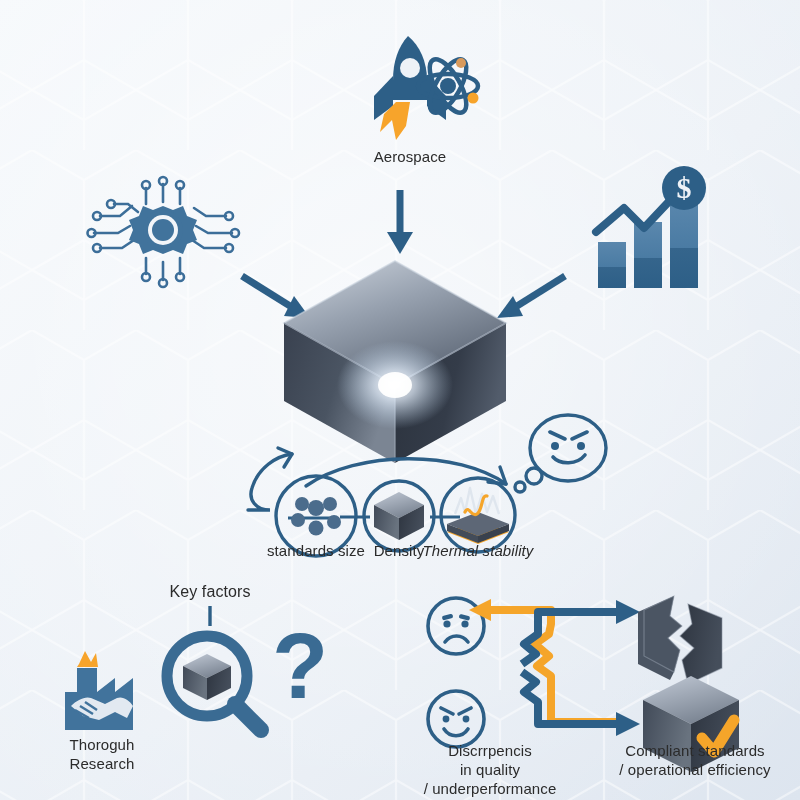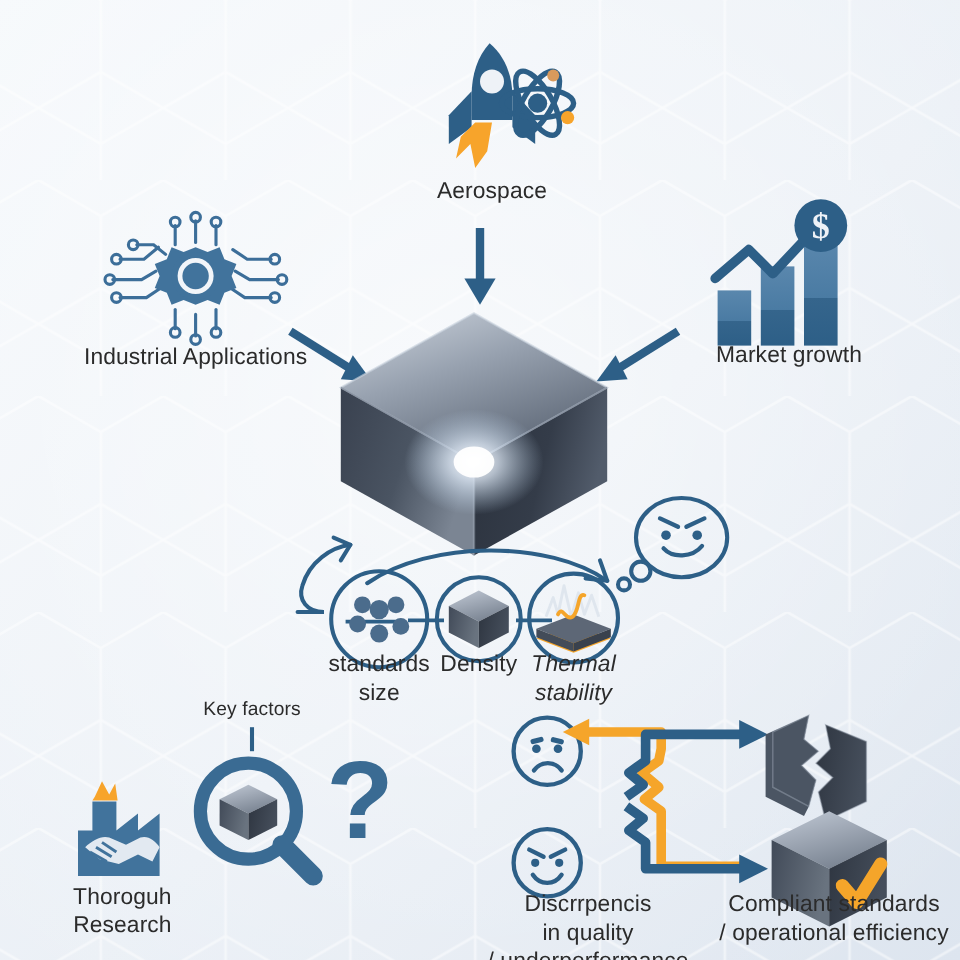--- a/index.html
+++ b/index.html
@@ -10,21 +10,21 @@
   }
   #stage{
     position:relative;width:800px;height:800px;
     background:
       linear-gradient(135deg,#f4f7fa 0%,#eaeff6 45%,#e4ebf3 100%);
     overflow:hidden;
   }
   .hexlayer{position:absolute;inset:0;pointer-events:none;}
   .label{
     position:absolute;text-align:center;
-    color:#2b2b2b;font-size:19px;line-height:1.25;
+    color:#2b2b2b;font-size:15px;line-height:1.25;
     letter-spacing:.1px;white-space:pre-line;
   }
   .label.big{font-size:16px;}
   .node{position:absolute;}
   svg{display:block;overflow:visible;}
 </style>
 </head>
 <body>
 
 <div id="stage">
@@ -151,40 +151,38 @@
           <circle cx="75" cy="105" r="4"></circle>
         <path d="M92 96 L92 80"></path>
           <circle cx="92" cy="99" r="4"></circle>
       </g>
       <path d="M75 22 L85 26 L95 22 L99 32 L109 36 L105 46 L109 56 L99 60 L95 70 L85 66 L75 70 L65 66 L55 70 L51 60 L41 56 L45 46 L41 36 L51 32 L55 22 L65 26 Z" fill="#41739c" transform="translate(0,6)"></path>
       <circle cx="75" cy="52" r="20" fill="#41739c"></circle>
       <circle cx="75" cy="52" r="15" fill="#f2f5f9"></circle>
       <circle cx="75" cy="52" r="11" fill="#41739c"></circle>
     </svg>
   </div>
-  <div class="label" style="left:68px;top:286px;width:190px;">Industrial Applications</div>
 
   <svg class="node" style="left:240px;top:272px;" width="80" height="52" viewBox="0 0 80 52">
     <path d="M2 4 L50 34" stroke="#2d5f87" stroke-width="7" fill="none"></path>
     <path d="M70 46 L44 44 L54 24 Z" fill="#2d5f87"></path>
   </svg>
 
   <div class="node" style="left:588px;top:172px;">
     <svg width="130" height="120" viewBox="0 0 130 120">
       <g>
         <rect x="10" y="70" width="28" height="46" fill="url(#barG)"></rect>
         <rect x="46" y="50" width="28" height="66" fill="url(#barG)"></rect>
         <rect x="82" y="28" width="28" height="88" fill="url(#barG)"></rect>
       </g>
       <path d="M8 60 L36 36 L56 56 L88 22" stroke="#2d5f87" stroke-width="8" fill="none" stroke-linejoin="round" stroke-linecap="round"></path>
       <circle cx="96" cy="16" r="22" fill="#2d5f87"></circle>
       <text x="96" y="26" text-anchor="middle" font-family="Liberation Serif, serif" font-size="30" font-weight="bold" fill="#eef2f7">$</text>
     </svg>
   </div>
-  <div class="label" style="left:575px;top:285px;width:165px;">Market growth</div>
 
   <svg class="node" style="left:487px;top:272px;" width="80" height="52" viewBox="0 0 80 52">
     <path d="M78 4 L30 34" stroke="#2d5f87" stroke-width="7" fill="none"></path>
     <path d="M10 46 L26 24 L36 44 Z" fill="#2d5f87"></path>
   </svg>
 
   <svg class="node" style="left:278px;top:255px;" width="235" height="215" viewBox="0 0 235 215">
     <g>
       <path d="M117 6 L228 68 L117 130 L6 68 Z" fill="url(#cubeTop)"></path>
       <path d="M6 68 L117 130 L117 208 L6 146 Z" fill="url(#cubeLeft)"></path>

